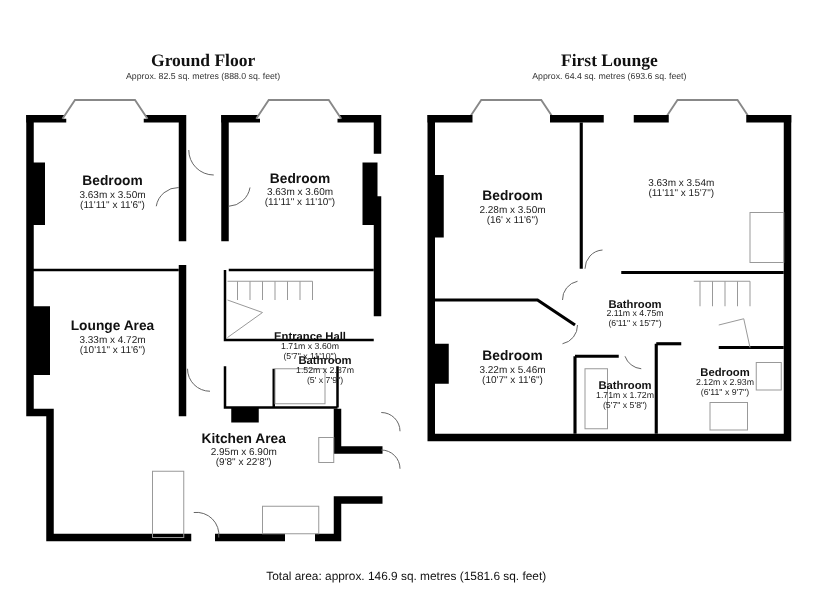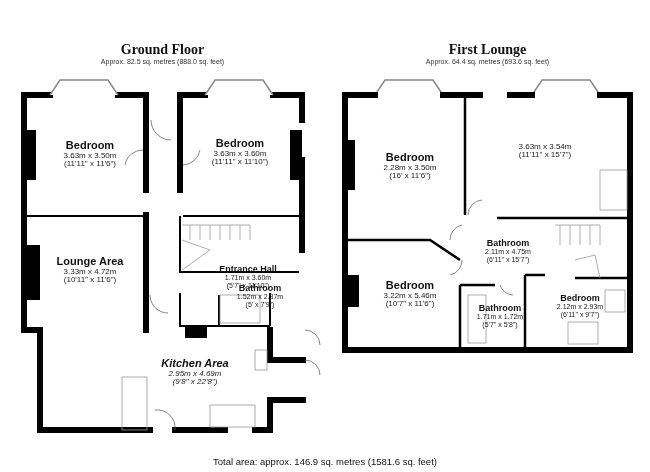--- a/index.html
+++ b/index.html
@@ -132,23 +132,23 @@
 <div class="lbl small" style="left:208px;top:233px;width:80px;margin-top:32px;">
   <span class="n">Entrance Hall</span>
   <span class="m">1.71m x 3.60m</span>
   <span class="m">(5'7" x 11'10")</span>
 </div>
 <div class="lbl small" style="left:225px;top:284px;width:70px;">
   <span class="n">Bathroom</span>
   <span class="m">1.52m x 2.37m</span>
   <span class="m">(5' x 7'9")</span>
 </div>
-<div class="lbl" style="left:145px;top:358px;width:100px;font-style:italic;">
+<div class="lbl" style="left:145px;top:346px;width:100px;">
   <span class="n">Kitchen Area</span>
-  <span class="m">2.95m x 4.69m</span>
+  <span class="m">2.95m x 6.90m</span>
   <span class="m">(9'8" x 22'8")</span>
 </div>
 
 <div class="lbl" style="left:360px;top:152px;width:100px;">
   <span class="n">Bedroom</span>
   <span class="m">2.28m x 3.50m</span>
   <span class="m">(16' x 11'6")</span>
 </div>
 <div class="lbl" style="left:490px;top:143px;width:110px;">
   <span class="m">3.63m x 3.54m</span>

